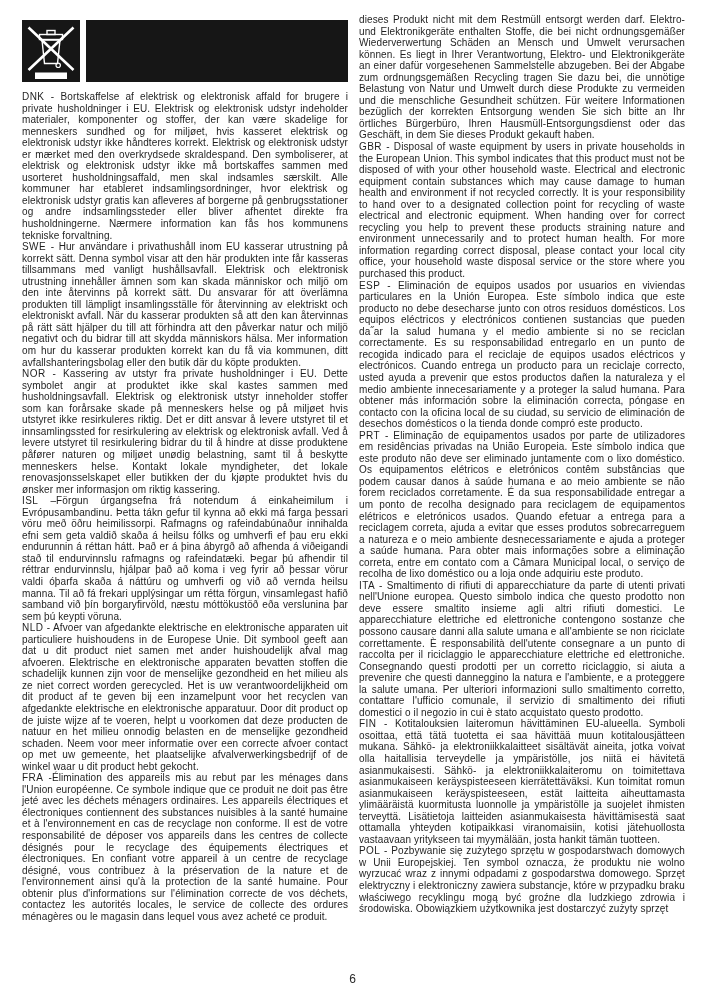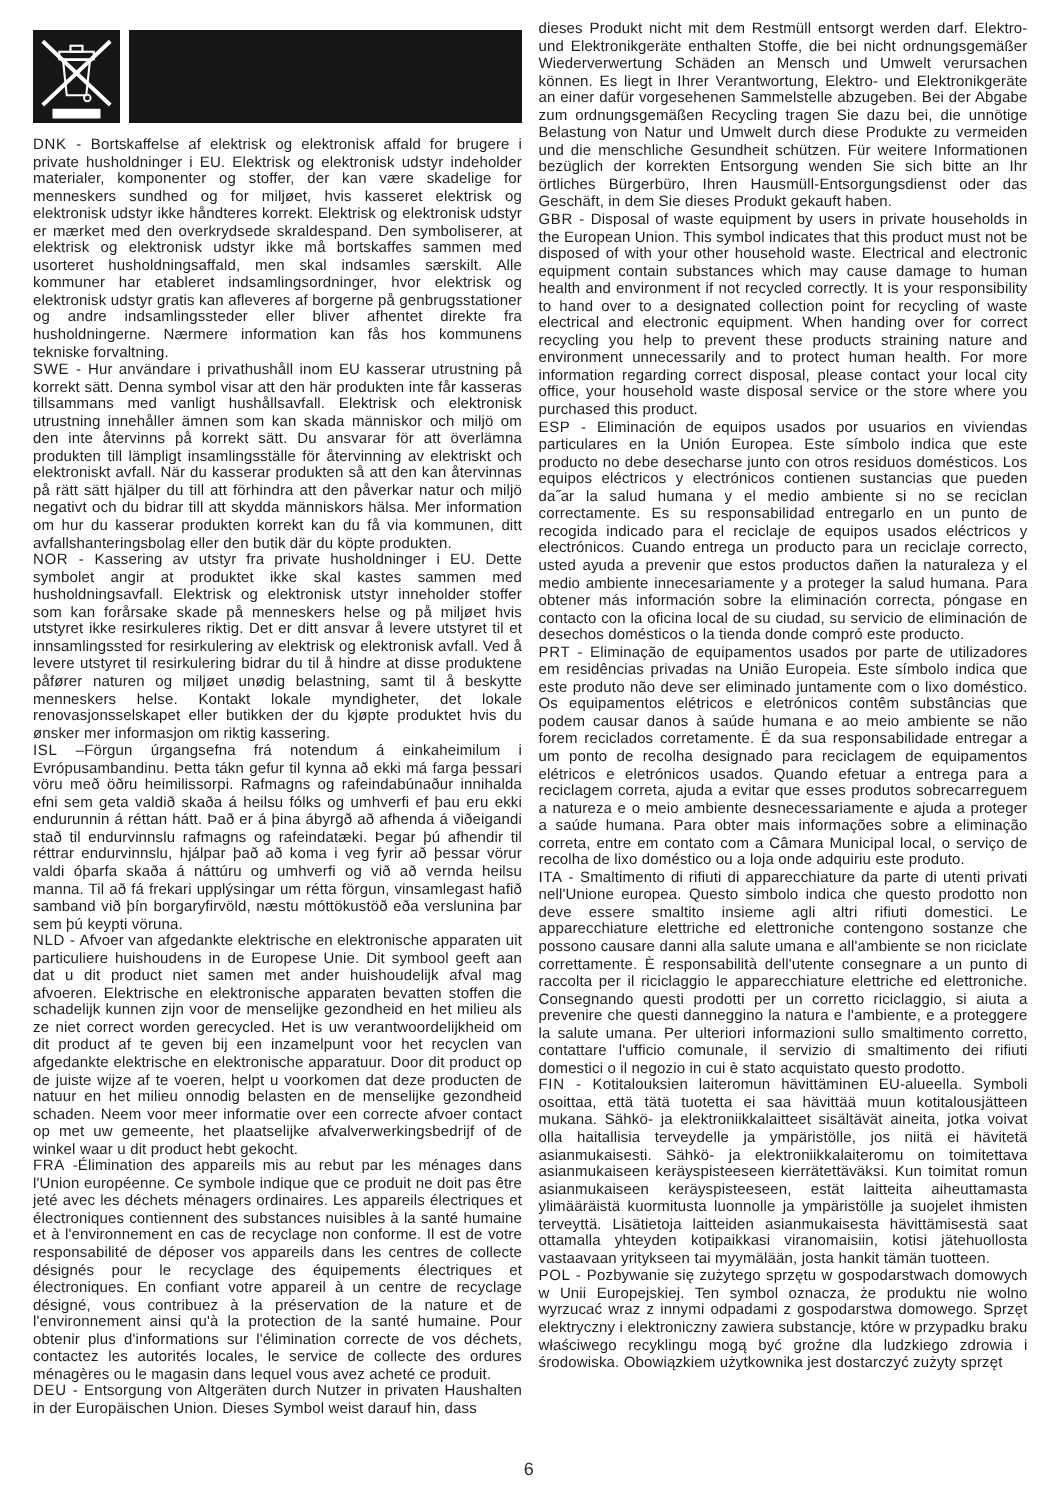--- a/index.html
+++ b/index.html
@@ -80,21 +80,20 @@
         </div>
         <div class="black-banner"></div>
       </div>
 
       <p class="para"><b class="code">DNK -</b><span> Bortskaffelse af elektrisk og elektronisk affald for brugere i private husholdninger i EU. Elektrisk og elektronisk udstyr indeholder materialer, komponenter og stoffer, der kan være skadelige for menneskers sundhed og for miljøet, hvis kasseret elektrisk og elektronisk udstyr ikke håndteres korrekt. Elektrisk og elektronisk udstyr er mærket med den overkrydsede skraldespand. Den symboliserer, at elektrisk og elektronisk udstyr ikke må bortskaffes sammen med usorteret husholdningsaffald, men skal indsamles særskilt. Alle kommuner har etableret indsamlingsordninger, hvor elektrisk og elektronisk udstyr gratis kan afleveres af borgerne på genbrugsstationer og andre indsamlingssteder eller bliver afhentet direkte fra husholdningerne. Nærmere information kan fås hos kommunens tekniske forvaltning.</span></p>
       <p class="para"><b class="code">SWE -</b><span> Hur användare i privathushåll inom EU kasserar utrustning på korrekt sätt. Denna symbol visar att den här produkten inte får kasseras tillsammans med vanligt hushållsavfall. Elektrisk och elektronisk utrustning innehåller ämnen som kan skada människor och miljö om den inte återvinns på korrekt sätt. Du ansvarar för att överlämna produkten till lämpligt insamlingsställe för återvinning av elektriskt och elektroniskt avfall. När du kasserar produkten så att den kan återvinnas på rätt sätt hjälper du till att förhindra att den påverkar natur och miljö negativt och du bidrar till att skydda människors hälsa. Mer information om hur du kasserar produkten korrekt kan du få via kommunen, ditt avfallshanteringsbolag eller den butik där du köpte produkten.</span></p>
       <p class="para"><b class="code">NOR -</b><span> Kassering av utstyr fra private husholdninger i EU. Dette symbolet angir at produktet ikke skal kastes sammen med husholdningsavfall. Elektrisk og elektronisk utstyr inneholder stoffer som kan forårsake skade på menneskers helse og på miljøet hvis utstyret ikke resirkuleres riktig. Det er ditt ansvar å levere utstyret til et innsamlingssted for resirkulering av elektrisk og elektronisk avfall. Ved å levere utstyret til resirkulering bidrar du til å hindre at disse produktene påfører naturen og miljøet unødig belastning, samt til å beskytte menneskers helse. Kontakt lokale myndigheter, det lokale renovasjonsselskapet eller butikken der du kjøpte produktet hvis du ønsker mer informasjon om riktig kassering.</span></p>
       <p class="para"><b class="code">ISL</b><span> –Förgun úrgangsefna frá notendum á einkaheimilum i Evrópusambandinu. Þetta tákn gefur til kynna að ekki má farga þessari vöru með öðru heimilissorpi. Rafmagns og rafeindabúnaður innihalda efni sem geta valdið skaða á heilsu fólks og umhverfi ef þau eru ekki endurunnin á réttan hátt. Það er á þina ábyrgð að afhenda á viðeigandi stað til endurvinnslu rafmagns og rafeindatæki. Þegar þú afhendir til réttrar endurvinnslu, hjálpar það að koma i veg fyrir að þessar vörur valdi óþarfa skaða á náttúru og umhverfi og við að vernda heilsu manna. Til að fá frekari upplýsingar um rétta förgun, vinsamlegast hafið samband við þín borgaryfirvöld, næstu móttökustöð eða verslunina þar sem þú keypti vöruna.</span></p>
       <p class="para"><b class="code">NLD -</b><span> Afvoer van afgedankte elektrische en elektronische apparaten uit particuliere huishoudens in de Europese Unie. Dit symbool geeft aan dat u dit product niet samen met ander huishoudelijk afval mag afvoeren. Elektrische en elektronische apparaten bevatten stoffen die schadelijk kunnen zijn voor de menselijke gezondheid en het milieu als ze niet correct worden gerecycled. Het is uw verantwoordelijkheid om dit product af te geven bij een inzamelpunt voor het recyclen van afgedankte elektrische en elektronische apparatuur. Door dit product op de juiste wijze af te voeren, helpt u voorkomen dat deze producten de natuur en het milieu onnodig belasten en de menselijke gezondheid schaden. Neem voor meer informatie over een correcte afvoer contact op met uw gemeente, het plaatselijke afvalverwerkingsbedrijf of de winkel waar u dit product hebt gekocht.</span></p>
       <p class="para"><b class="code">FRA</b><span> -Élimination des appareils mis au rebut par les ménages dans l'Union européenne. Ce symbole indique que ce produit ne doit pas être jeté avec les déchets ménagers ordinaires. Les appareils électriques et électroniques contiennent des substances nuisibles à la santé humaine et à l'environnement en cas de recyclage non conforme. Il est de votre responsabilité de déposer vos appareils dans les centres de collecte désignés pour le recyclage des équipements électriques et électroniques. En confiant votre appareil à un centre de recyclage désigné, vous contribuez à la préservation de la nature et de l'environnement ainsi qu'à la protection de la santé humaine. Pour obtenir plus d'informations sur l'élimination correcte de vos déchets, contactez les autorités locales, le service de collecte des ordures ménagères ou le magasin dans lequel vous avez acheté ce produit.</span></p>
-      <p class="para"><b class="code">DEU -</b><span> Entsorgung von Altgeräten durch Nutzer in privaten Haushalten in der Europäischen Union. Dieses Symbol weist darauf hin, dass</span></p>
     </div>
 
     <div class="col">
       <p class="para"><b class="code"></b><span>dieses Produkt nicht mit dem Restmüll entsorgt werden darf. Elektro- und Elektronikgeräte enthalten Stoffe, die bei nicht ordnungsgemäßer Wiederverwertung Schäden an Mensch und Umwelt verursachen können. Es liegt in Ihrer Verantwortung, Elektro- und Elektronikgeräte an einer dafür vorgesehenen Sammelstelle abzugeben. Bei der Abgabe zum ordnungsgemäßen Recycling tragen Sie dazu bei, die unnötige Belastung von Natur und Umwelt durch diese Produkte zu vermeiden und die menschliche Gesundheit schützen. Für weitere Informationen bezüglich der korrekten Entsorgung wenden Sie sich bitte an Ihr örtliches Bürgerbüro, Ihren Hausmüll-Entsorgungsdienst oder das Geschäft, in dem Sie dieses Produkt gekauft haben.</span></p>
       <p class="para"><b class="code">GBR -</b><span> Disposal of waste equipment by users in private households in the European Union. This symbol indicates that this product must not be disposed of with your other household waste. Electrical and electronic equipment contain substances which may cause damage to human health and environment if not recycled correctly. It is your responsibility to hand over to a designated collection point for recycling of waste electrical and electronic equipment. When handing over for correct recycling you help to prevent these products straining nature and environment unnecessarily and to protect human health. For more information regarding correct disposal, please contact your local city office, your household waste disposal service or the store where you purchased this product.</span></p>
       <p class="para"><b class="code">ESP -</b><span> Eliminación de equipos usados por usuarios en viviendas particulares en la Unión Europea. Este símbolo indica que este producto no debe desecharse junto con otros residuos domésticos. Los equipos eléctricos y electrónicos contienen sustancias que pueden da˝ar la salud humana y el medio ambiente si no se reciclan correctamente. Es su responsabilidad entregarlo en un punto de recogida indicado para el reciclaje de equipos usados eléctricos y electrónicos. Cuando entrega un producto para un reciclaje correcto, usted ayuda a prevenir que estos productos dañen la naturaleza y el medio ambiente innecesariamente y a proteger la salud humana. Para obtener más información sobre la eliminación correcta, póngase en contacto con la oficina local de su ciudad, su servicio de eliminación de desechos domésticos o la tienda donde compró este producto.</span></p>
       <p class="para"><b class="code">PRT -</b><span> Eliminação de equipamentos usados por parte de utilizadores em residências privadas na União Europeia. Este símbolo indica que este produto não deve ser eliminado juntamente com o lixo doméstico. Os equipamentos elétricos e eletrónicos contêm substâncias que podem causar danos à saúde humana e ao meio ambiente se não forem reciclados corretamente. É da sua responsabilidade entregar a um ponto de recolha designado para reciclagem de equipamentos elétricos e eletrónicos usados. Quando efetuar a entrega para a reciclagem correta, ajuda a evitar que esses produtos sobrecarreguem a natureza e o meio ambiente desnecessariamente e ajuda a proteger a saúde humana. Para obter mais informações sobre a eliminação correta, entre em contato com a Câmara Municipal local, o serviço de recolha de lixo doméstico ou a loja onde adquiriu este produto.</span></p>
       <p class="para"><b class="code">ITA -</b><span> Smaltimento di rifiuti di apparecchiature da parte di utenti privati nell'Unione europea. Questo simbolo indica che questo prodotto non deve essere smaltito insieme agli altri rifiuti domestici. Le apparecchiature elettriche ed elettroniche contengono sostanze che possono causare danni alla salute umana e all'ambiente se non riciclate correttamente. È responsabilità dell'utente consegnare a un punto di raccolta per il riciclaggio le apparecchiature elettriche ed elettroniche. Consegnando questi prodotti per un corretto riciclaggio, si aiuta a prevenire che questi danneggino la natura e l'ambiente, e a proteggere la salute umana. Per ulteriori informazioni sullo smaltimento corretto, contattare l'ufficio comunale, il servizio di smaltimento dei rifiuti domestici o il negozio in cui è stato acquistato questo prodotto.</span></p>
       <p class="para"><b class="code">FIN -</b><span> Kotitalouksien laiteromun hävittäminen EU-alueella. Symboli osoittaa, että tätä tuotetta ei saa hävittää muun kotitalousjätteen mukana. Sähkö- ja elektroniikkalaitteet sisältävät aineita, jotka voivat olla haitallisia terveydelle ja ympäristölle, jos niitä ei hävitetä asianmukaisesti. Sähkö- ja elektroniikkalaiteromu on toimitettava asianmukaiseen keräyspisteeseen kierrätettäväksi. Kun toimitat romun asianmukaiseen keräyspisteeseen, estät laitteita aiheuttamasta ylimääräistä kuormitusta luonnolle ja ympäristölle ja suojelet ihmisten terveyttä. Lisätietoja laitteiden asianmukaisesta hävittämisestä saat ottamalla yhteyden kotipaikkasi viranomaisiin, kotisi jätehuollosta vastaavaan yritykseen tai myymälään, josta hankit tämän tuotteen.</span></p>
       <p class="para"><b class="code">POL -</b><span> Pozbywanie się zużytego sprzętu w gospodarstwach domowych w Unii Europejskiej. Ten symbol oznacza, że produktu nie wolno wyrzucać wraz z innymi odpadami z gospodarstwa domowego. Sprzęt elektryczny i elektroniczny zawiera substancje, które w przypadku braku właściwego recyklingu mogą być groźne dla ludzkiego zdrowia i środowiska. Obowiązkiem użytkownika jest dostarczyć zużyty sprzęt</span></p>

